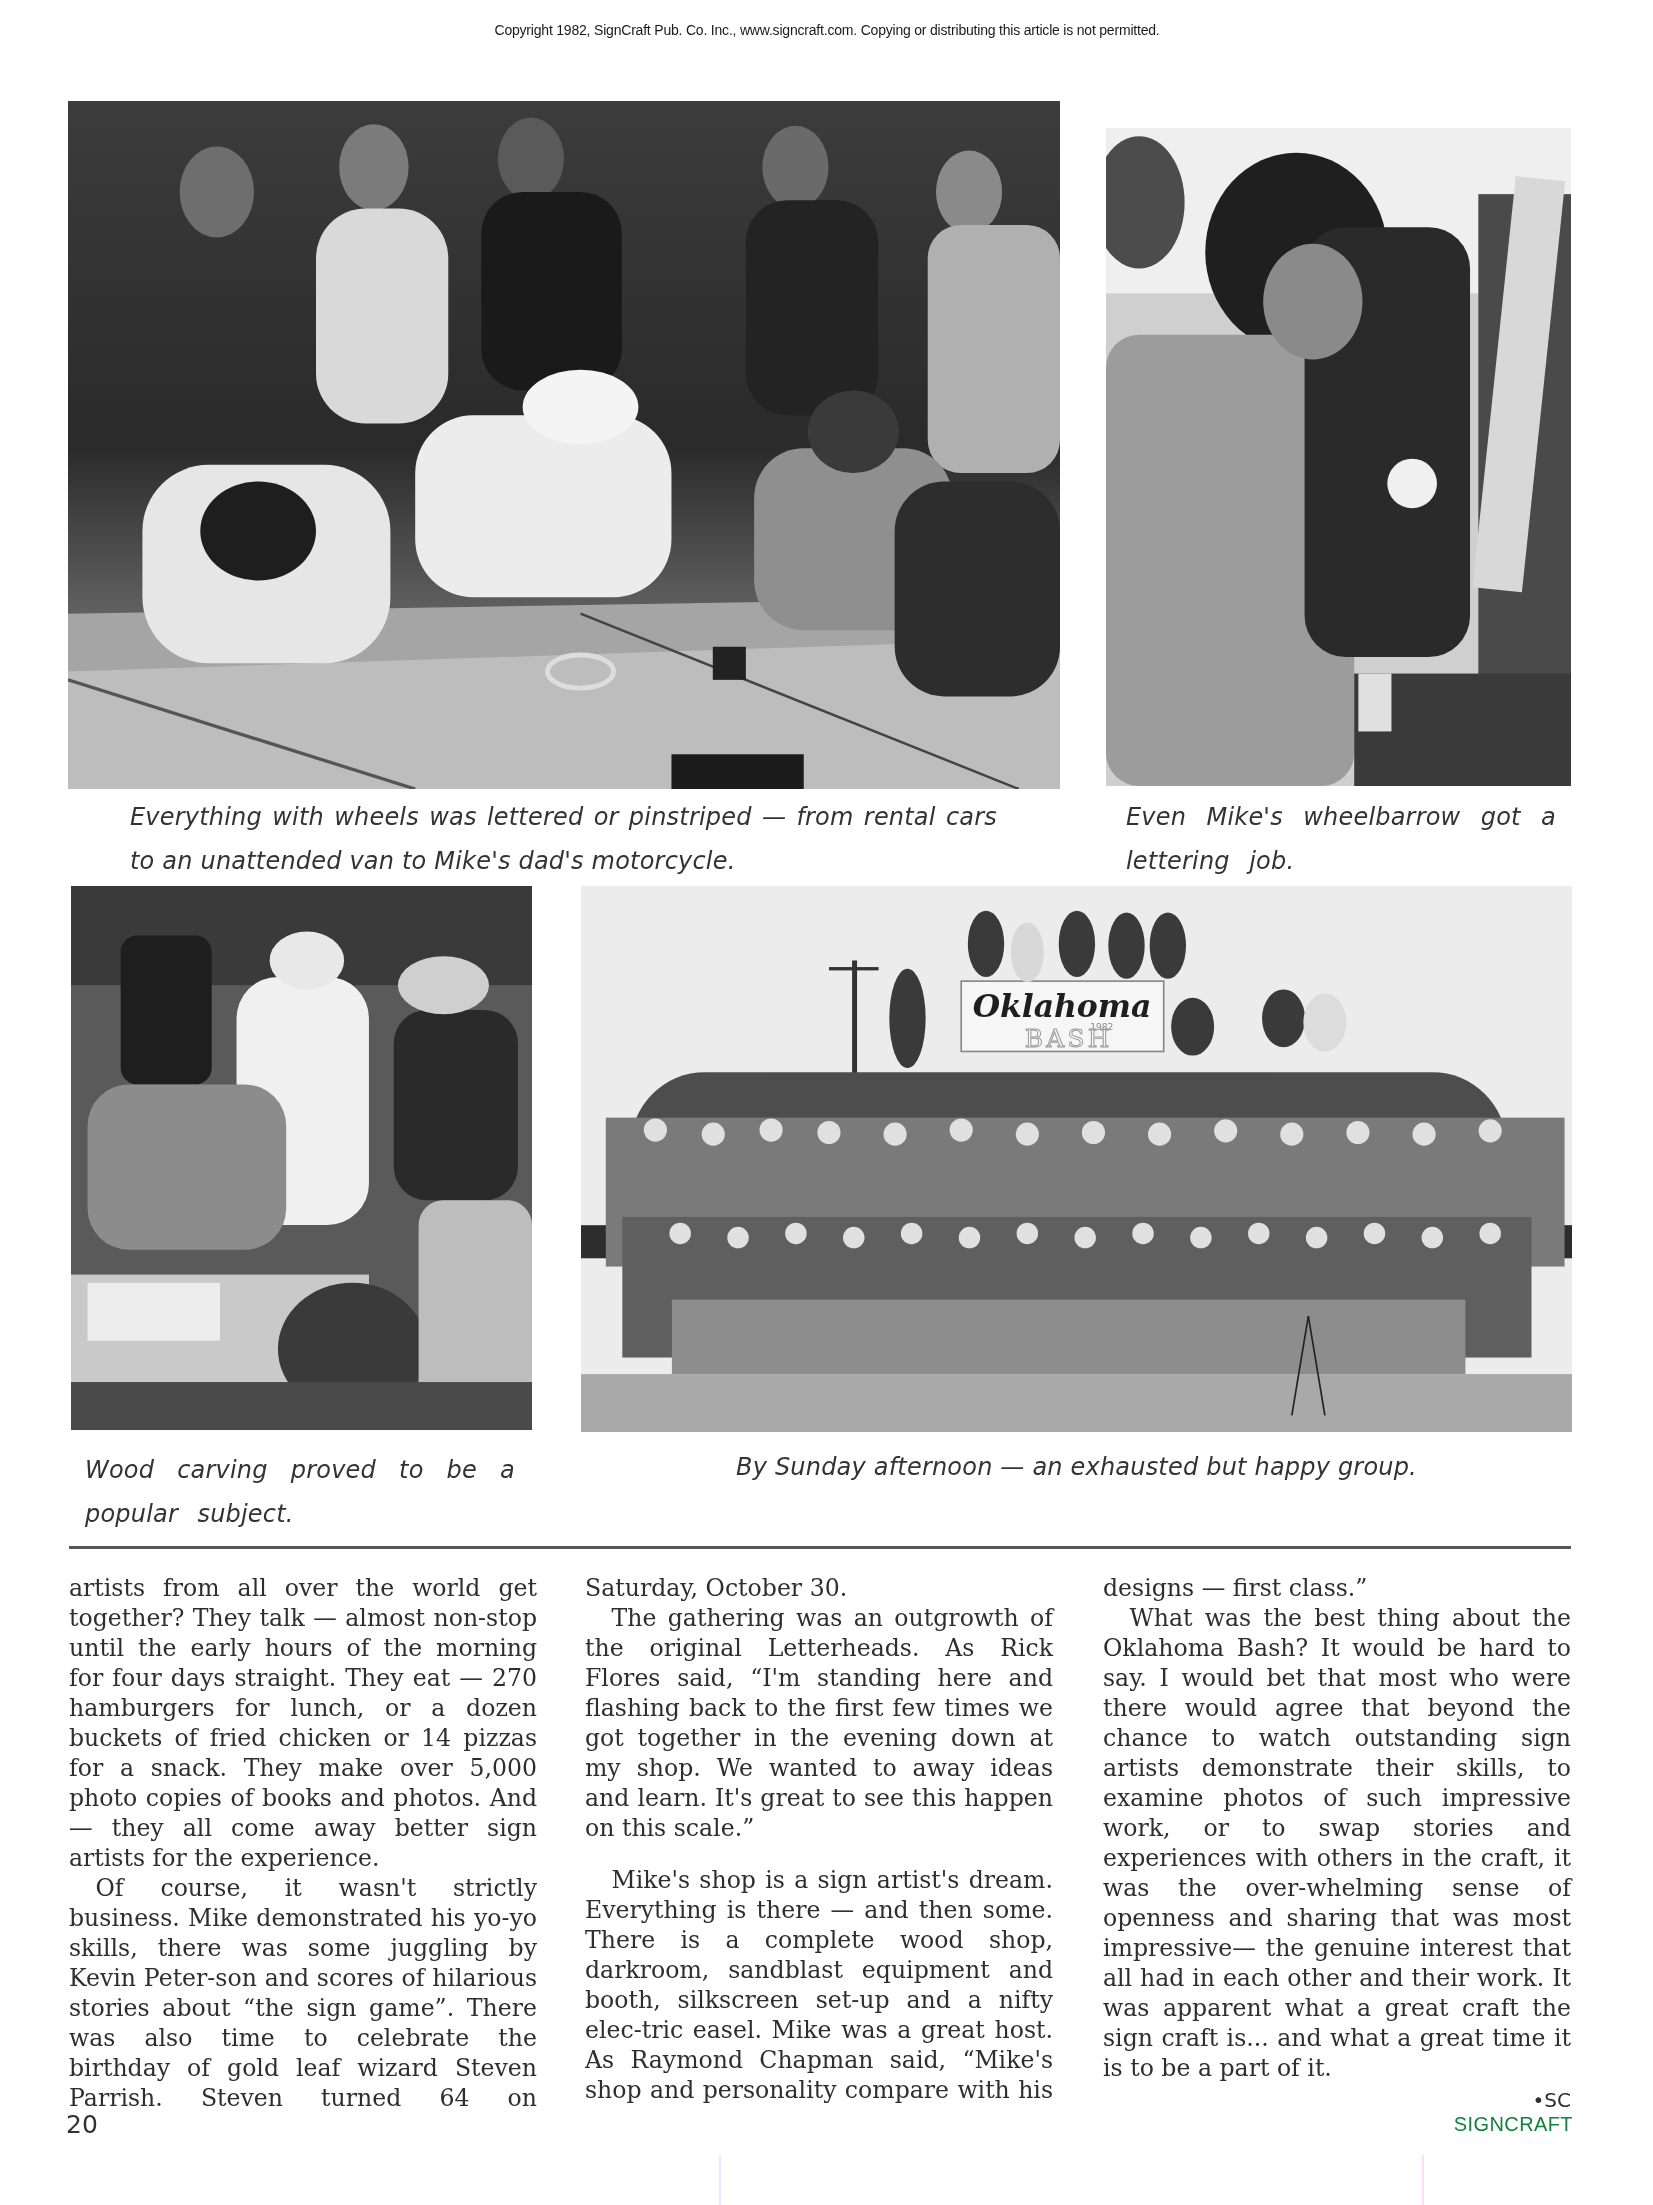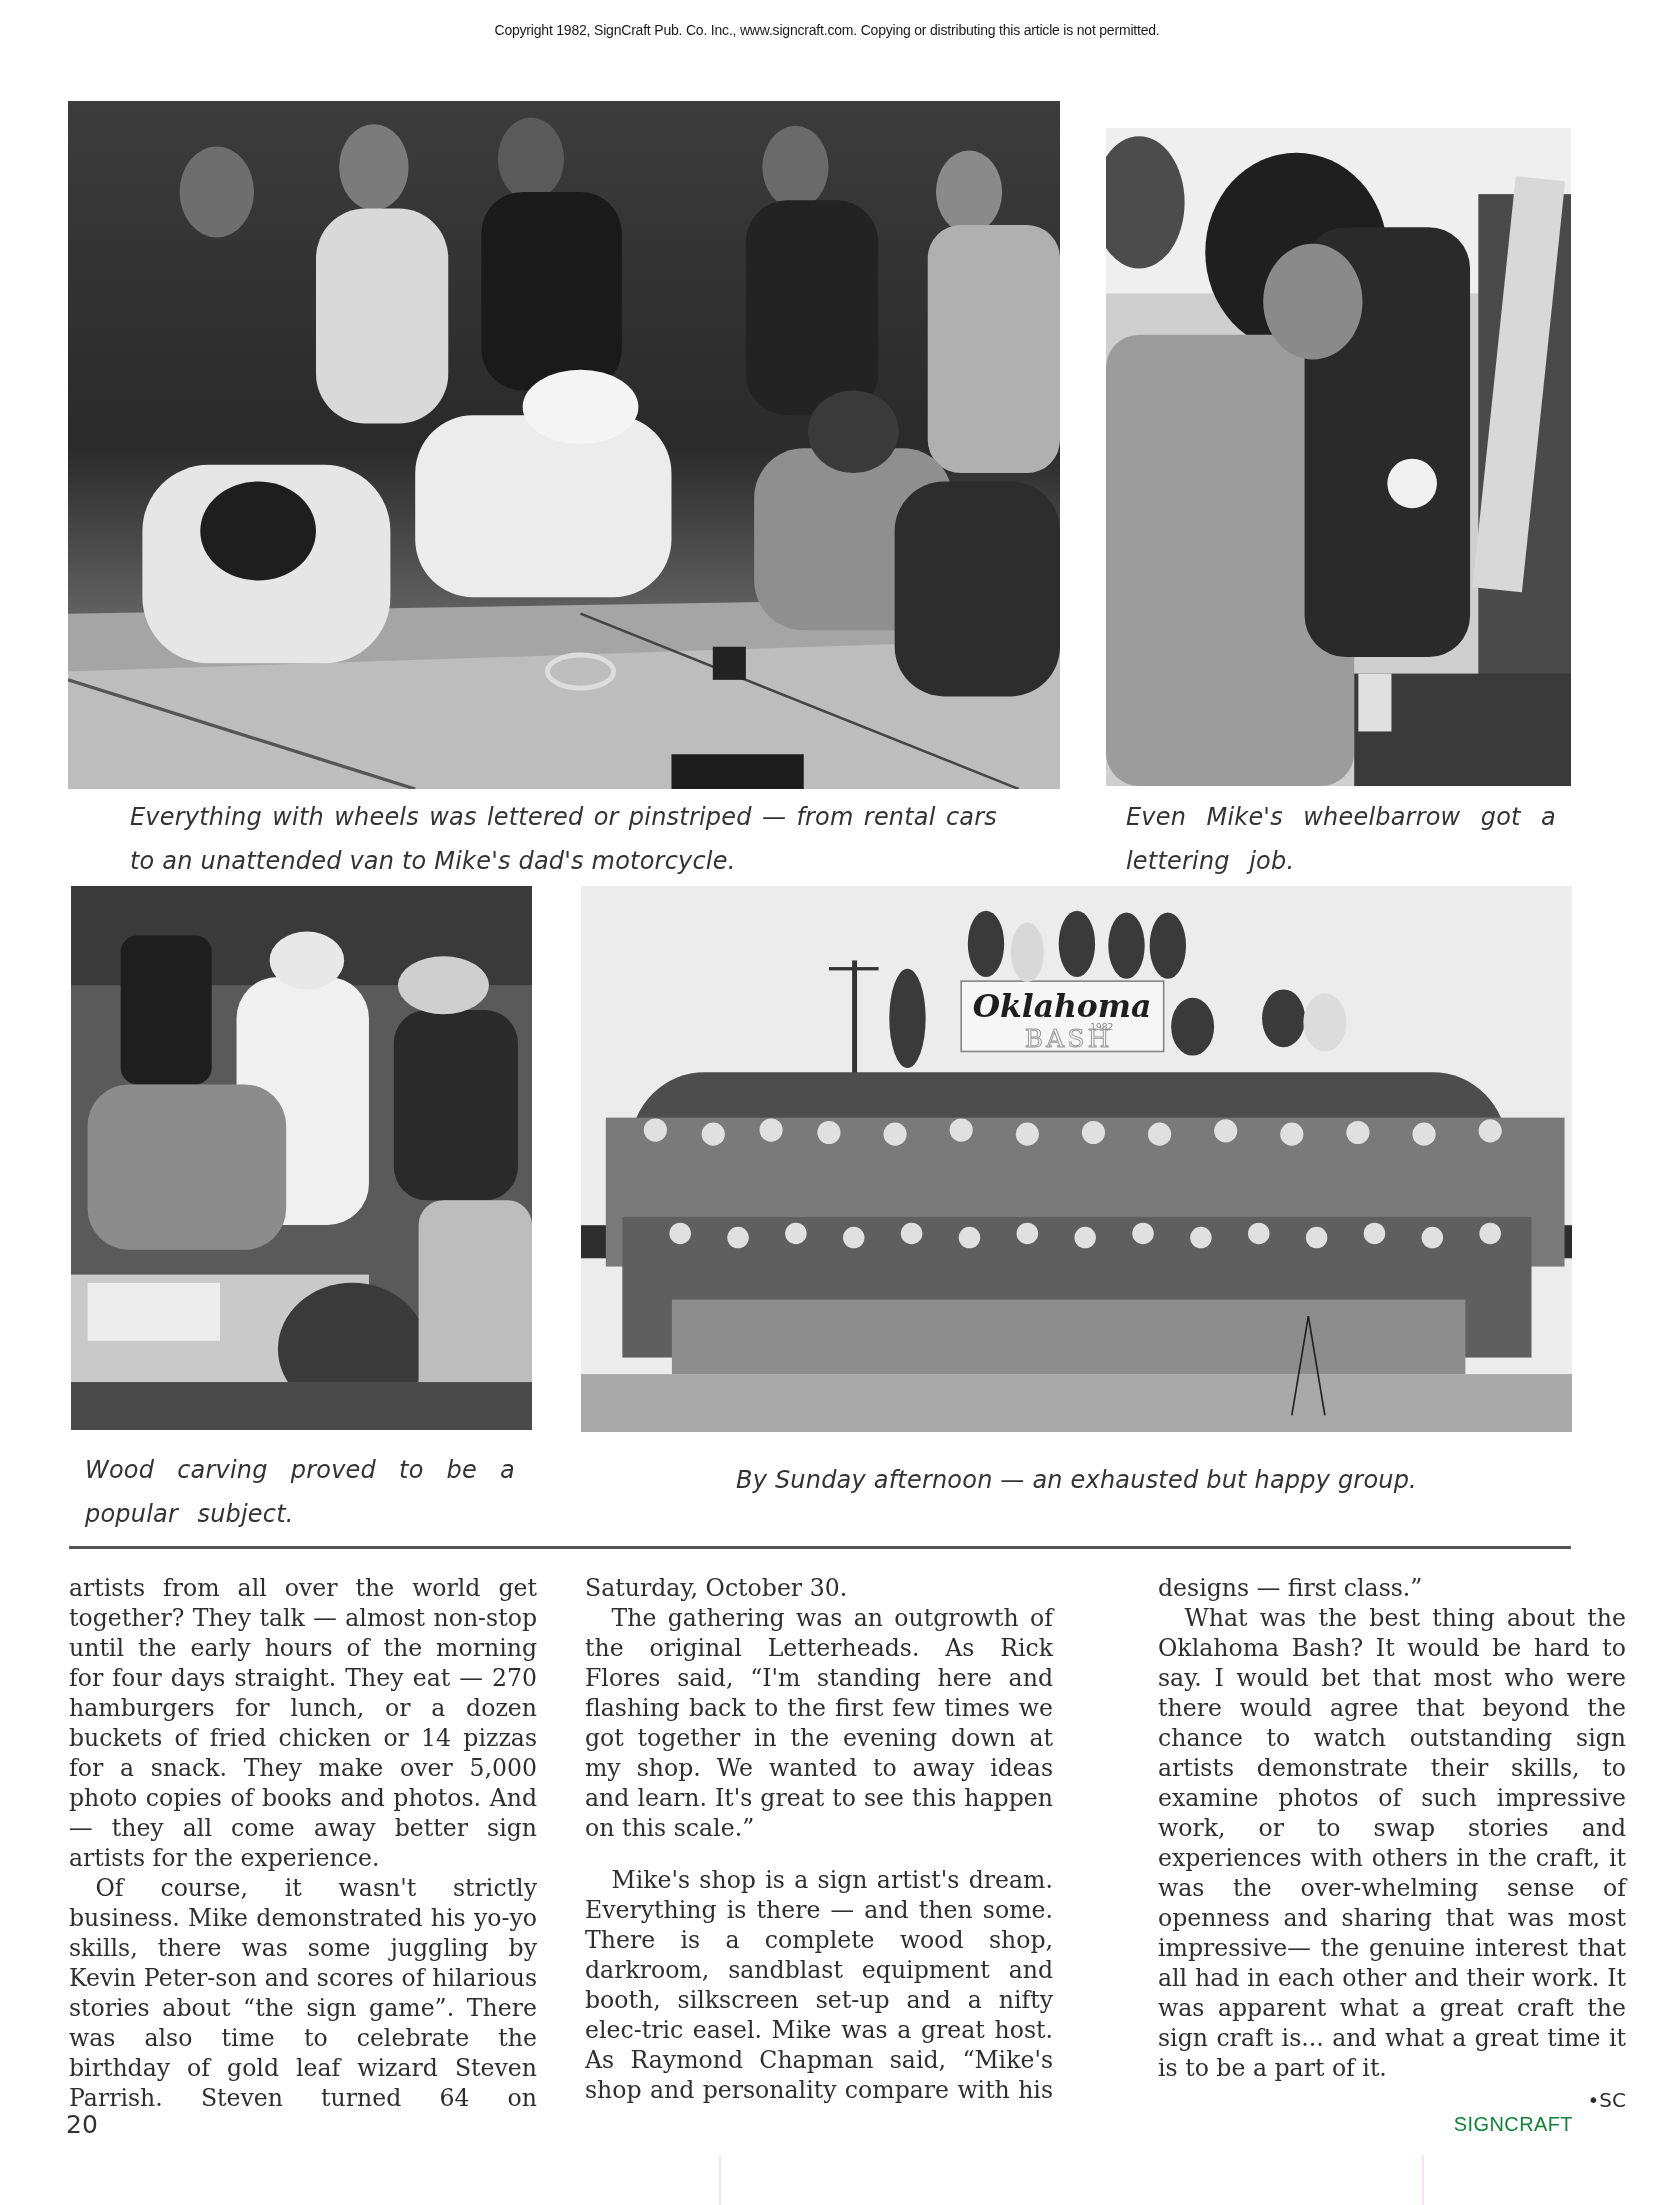--- a/index.html
+++ b/index.html
@@ -169,36 +169,36 @@
       <circle cx="960" cy="420" r="13"></circle>
         <circle cx="1030" cy="425" r="13"></circle>
         <circle cx="1100" cy="420" r="13"></circle>
     </g>
 
     <rect x="0" y="590" width="1199" height="70" fill="#a9a9a9"></rect>
     <line x1="880" y1="520" x2="860" y2="640" stroke="#222" stroke-width="2"></line>
     <line x1="880" y1="520" x2="900" y2="640" stroke="#222" stroke-width="2"></line>
   </svg>
 </div>
-<div class="caption center" style="left:581px; top:1445px; width:991px;margin-top:13px;">By Sunday afternoon — an exhausted but happy group.</div>
+<div class="caption center" style="left:581px; top:1445px; width:991px;">By Sunday afternoon — an exhausted but happy group.</div>
 
 <div class="rule"></div>
 
 <div class="col" style="left:69px;">
   <p class="cont">artists from all over the world get together? They talk — almost non-stop until the early hours of the morning for four days straight. They eat — 270 hamburgers for lunch, or a dozen buckets of fried chicken or 14 pizzas for a snack. They make over 5,000 photo copies of books and photos. And — they all come away better sign artists for the experience.</p>
   <p class="indent" style="text-align-last:justify;">Of course, it wasn't strictly business. Mike demonstrated his yo-yo skills, there was some juggling by Kevin Peter-son and scores of hilarious stories about “the sign game”. There was also time to celebrate the birthday of gold leaf wizard Steven Parrish. Steven turned 64 on</p>
 </div>
 
 <div class="col" style="left:585px;">
   <p class="cont">Saturday, October 30.</p>
   <p class="indent">The gathering was an outgrowth of the original Letterheads. As Rick Flores said, “I'm standing here and flashing back to the first few times we got together in the evening down at my shop. We wanted to away ideas and learn. It's great to see this happen on this scale.”</p>
   <p class="indent" style="text-align-last:justify;margin-top:22px;">Mike's shop is a sign artist's dream. Everything is there — and then some. There is a complete wood shop, darkroom, sandblast equipment and booth, silkscreen set-up and a nifty elec-tric easel. Mike was a great host. As Raymond Chapman said, “Mike's shop and personality compare with his</p>
 </div>
 
-<div class="col" style="left:1158px;">
+<div class="col" style="left:1103px;">
   <p class="cont">designs — first class.”</p>
   <p class="indent">What was the best thing about the Oklahoma Bash? It would be hard to say. I would bet that most who were there would agree that beyond the chance to watch outstanding sign artists demonstrate their skills, to examine photos of such impressive work, or to swap stories and experiences with others in the craft, it was the over-whelming sense of openness and sharing that was most impressive— the genuine interest that all had in each other and their work. It was apparent what a great craft the sign craft is... and what a great time it is to be a part of it.</p>
   <div class="sign">•SC</div>
 </div>
 
 <div class="pageno">20</div>
 <div class="mag">SIGNCRAFT</div>
 
 <div class="scanline" style="left:719px; background:#c0c0ff;"></div>
 <div class="scanline" style="left:1422px; background:#f0a0f0;"></div>

